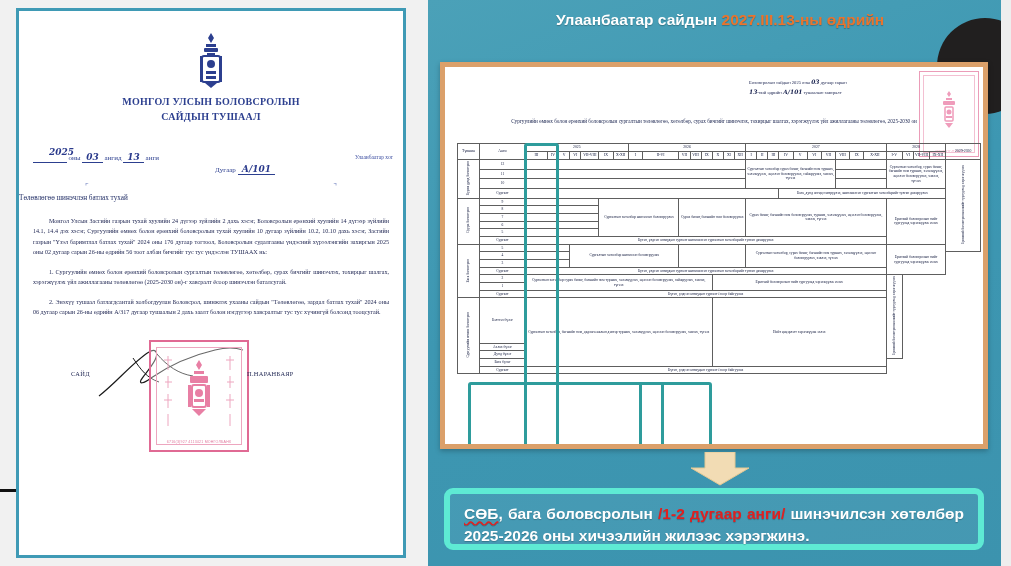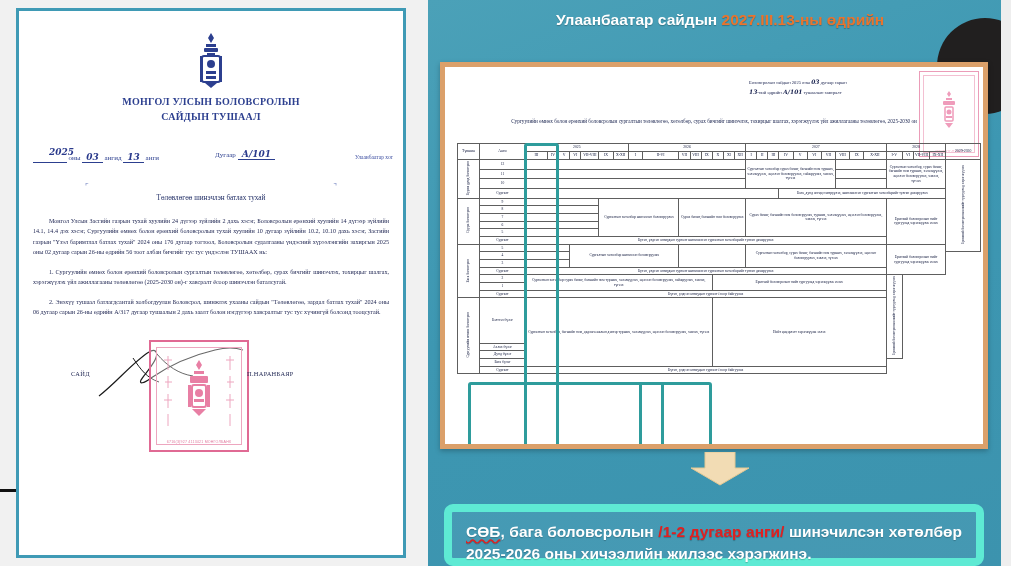--- a/index.html
+++ b/index.html
@@ -37,28 +37,28 @@
   .doc-datebar{
     margin-top:22px;position:relative;height:26px;
     color:#2c3f8f;font-size:7px;font-family:"Liberation Serif", serif;
   }
   .hand{
     font-family:"DejaVu Serif", serif;font-style:italic;font-weight:bold;
     color:#2a3a8c;font-size:9px;
   }
   .ul{border-bottom:1px solid #2c3f8f;padding:0 4px;}
   .d-left{position:absolute;left:14px;top:6px;white-space:nowrap;}
-  .d-mid{position:absolute;left:196px;top:3px;white-space:nowrap;}
+  .d-mid{position:absolute;left:196px;top:18px;white-space:nowrap;}
   .d-right{position:absolute;right:10px;top:8px;white-space:nowrap;font-size:5.5px;color:#3b4da0;}
 
   .corner-marks{position:relative;height:8px;margin-top:10px;}
   .corner-marks span{position:absolute;color:#6f7fbe;font-size:8px;}
 
   .doc-title{
-    text-align:center;margin-top:4px;color:#1d2a63;font-size:7.2px;
+    margin-top:4px;color:#1d2a63;font-size:7.2px;
     font-family:"Liberation Serif", serif;
   }
   .doc-body{
     margin:14px 14px 0 14px;color:#1c2350;font-size:6.1px;line-height:1.72;
     text-align:justify;font-family:"Liberation Serif", serif;
   }
   .doc-body p{margin:0 0 9px 0;text-indent:16px;}
 
   .sign-row{
     position:relative;margin-top:26px;height:80px;
@@ -156,22 +156,22 @@
   #hl-bottom{left:23px;top:315px;width:190px;height:60px;}
   #hl-right{left:194px;top:315px;width:67px;height:60px;}
 
   
   #arrow{
     position:absolute;left:259px;top:452px;width:66px;height:34px;z-index:5;
   }
 
   
   #callout{
-    position:absolute;left:16px;top:504px;width:540px;height:62px;
-    border:8px solid #5eead4;border-radius:9px;
+    position:absolute;left:16px;top:488px;width:540px;height:62px;
+    border:6px solid #5eead4;border-radius:9px;
     background:rgba(255,255,255,.05);
     box-sizing:border-box;
     z-index:5;
   }
   #callout-text{
     position:absolute;left:14px;right:14px;top:9px;
     color:#ffffff;font-size:15.5px;font-weight:bold;line-height:1.45;
     text-align:justify;text-shadow:0 1px 1px rgba(0,0,0,.22);
   }
   #callout-text .red{color:#e02020;}

